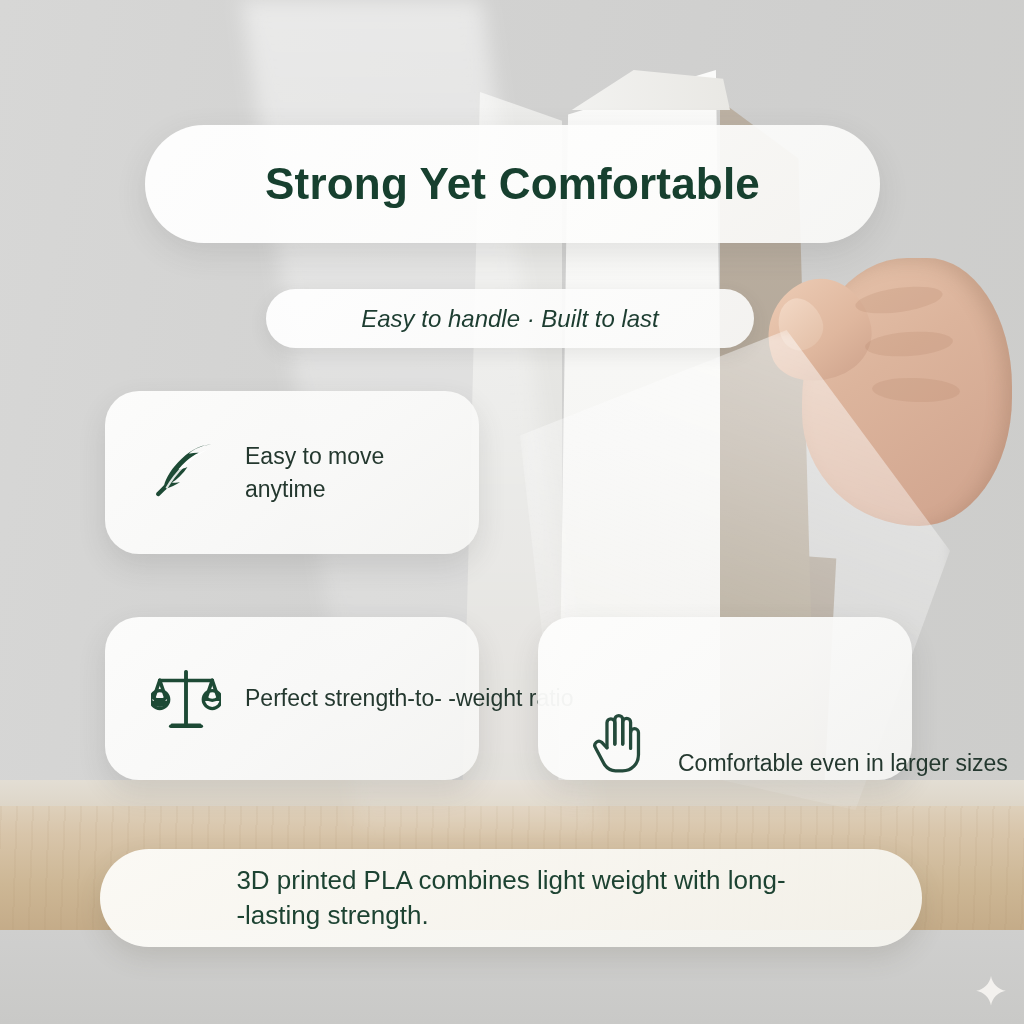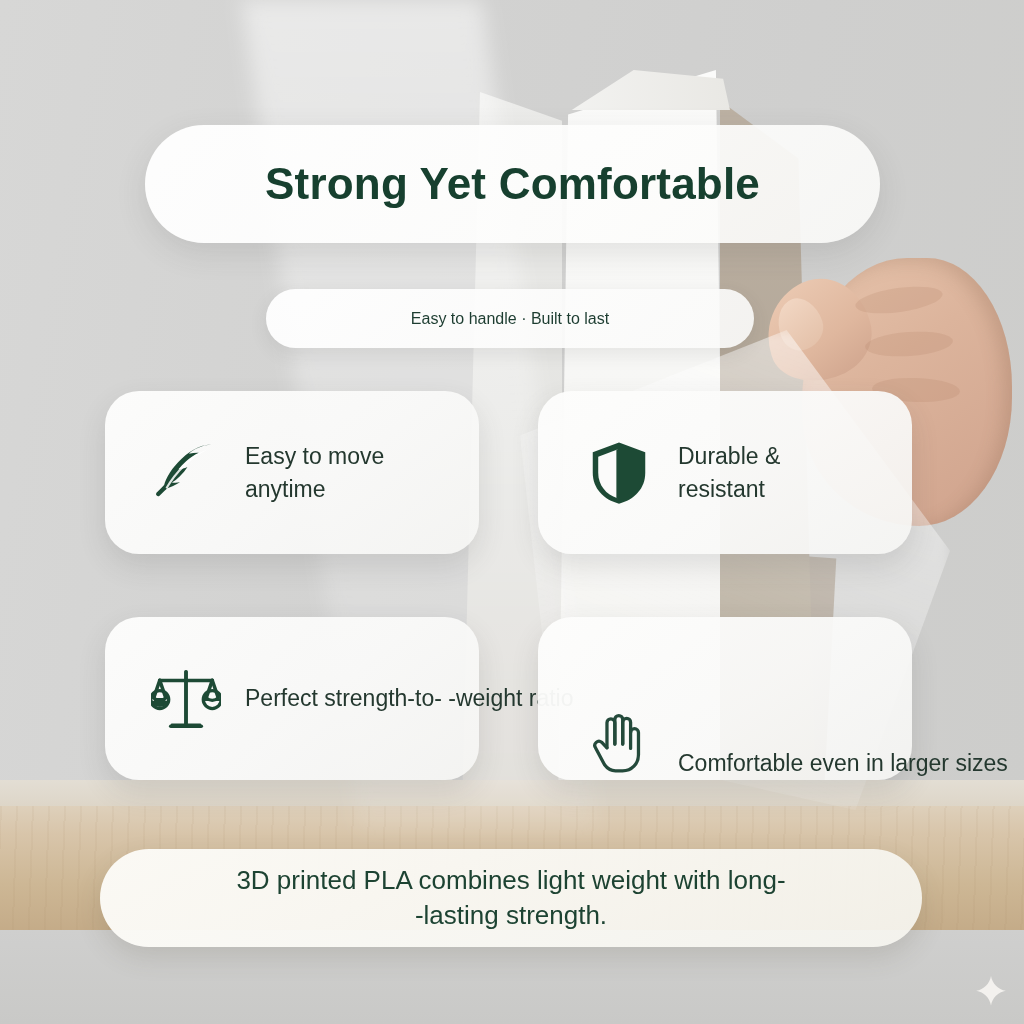--- a/index.html
+++ b/index.html
@@ -133,21 +133,21 @@
     white-space:nowrap;
   }
 
   .sub-pill{
     position:absolute;left:266px;top:289px;width:488px;height:59px;
     border-radius:32px;
     background:linear-gradient(135deg,rgba(255,255,255,.95),rgba(250,250,249,.90));
     box-shadow:0 6px 18px rgba(70,70,70,.10);
     display:flex;align-items:center;justify-content:center;
   }
-  .sub-text{font-size:16px;color:#1d3d31;white-space:nowrap;}
+  .sub-text{font-size:24px;color:#1d3d31;white-space:nowrap;font-style:italic;}
 
   .card{
     position:absolute;width:374px;height:163px;border-radius:34px;
     background:linear-gradient(140deg,rgba(253,253,252,.97) 0%,rgba(250,250,249,.94) 55%,rgba(246,246,244,.90) 100%);
     box-shadow:0 12px 28px rgba(70,70,70,.14);
     display:flex;align-items:center;
     padding:0 0 0 44px;box-sizing:border-box;
   }
   .card-1{left:105px;top:391px;}
   .card-2{left:538px;top:391px;}
@@ -162,21 +162,21 @@
   }
   .card-3 .card-text{white-space:nowrap;}
   .card-4 .card-text{white-space:nowrap;}
   .card-3 .card-text,.card-4 .card-text{line-height:1.42;}
 
   .banner{
     position:absolute;left:100px;top:849px;width:822px;height:98px;
     border-radius:50px;
     background:linear-gradient(135deg,rgba(252,251,247,.97) 0%,rgba(249,248,243,.94) 60%,rgba(246,245,239,.92) 100%);
     box-shadow:0 10px 26px rgba(90,80,65,.16);
-    display:flex;align-items:center;justify-content:center;text-align:center;
+    display:flex;align-items:center;justify-content:center;
   }
   .banner-text{font-size:26px;line-height:1.35;color:#1d4332;white-space:pre-line;}
 
   .sparkle{position:absolute;left:975px;top:975px;width:32px;height:32px;}
   .sparkle svg{width:32px;height:32px;display:block;}
 </style>
 </head>
 <body>
 
 <div class="stage">
@@ -225,31 +225,20 @@
       <span class="card-icon">
         <svg viewBox="0 0 64 64" aria-hidden="true">
           <path fill="#1d4a35" d="M55 6c-6 0-17 3-27 13C19 27.5 14 36 12 43l-2.6 2.6-4.4 4.4a2 2 0 0 0 2.8 2.8l4.4-4.4L15 46c3-1 7-2.6 11.5-5.5-2.6.4-5.2.4-7.4.1 2.3-1.4 4.7-3.2 7.1-5.5 3-2.9 5.4-5.9 7.1-8.7-2.7 1.2-5.6 1.9-8.2 2.1 2-2.4 4.3-4.8 7-7.2 4-3.5 8-6.1 11.6-7.8-2.9-.1-6 .2-9 .9C38.5 10.3 47 6.6 55 6z"></path>
           <path fill="#ffffff" opacity=".85" d="M51.5 10.8C45 14 38 19.2 31.6 25.3 24.3 32.3 18.6 40 14.8 46.6l-1.5-1.1c4-6.9 9.8-14.8 17.2-21.9C36.9 17.4 44.2 12.9 51.5 10.8z"></path>
         </svg>
       </span>
       <span class="card-text">Easy to move
 anytime</span>
     </div>
 
-    <div class="card card-2">
-      <span class="card-icon">
-        <svg viewBox="0 0 64 64" aria-hidden="true">
-          <path fill="#1d4a35" d="M32 4 8 13v19c0 14 10 24.5 24 28 14-3.5 24-14 24-28V13L32 4z"></path>
-          <path fill="#fbfbfa" d="M30.5 10.5 13 17.2V32c0 11.2 7.3 19.8 17.5 23V10.5z"></path>
-          <path fill="#1d4a35" d="M29.6 10.9h2.8v44.3h-2.8z"></path>
-        </svg>
-      </span>
-      <span class="card-text">Durable &amp;
-resistant</span>
-    </div>
 
     <div class="card card-3">
       <span class="card-icon">
         <svg viewBox="0 0 64 64" aria-hidden="true">
           <g fill="none" stroke="#1d4a35" stroke-width="3.2" stroke-linecap="round">
             <line x1="32" y1="7" x2="32" y2="56"></line>
             <line x1="8" y1="15" x2="56" y2="15"></line>
             <line x1="18" y1="57" x2="46" y2="57"></line>
             <line x1="8" y1="15" x2="2.5" y2="31"></line>
             <line x1="8" y1="15" x2="13.5" y2="31"></line>

